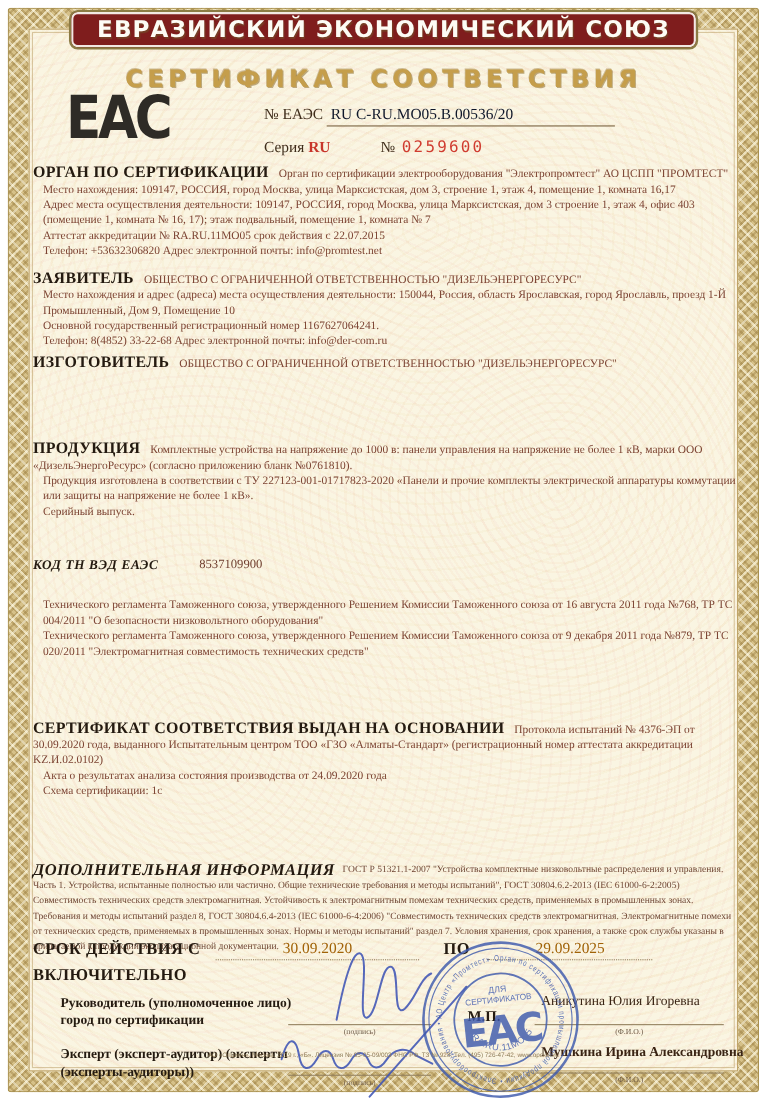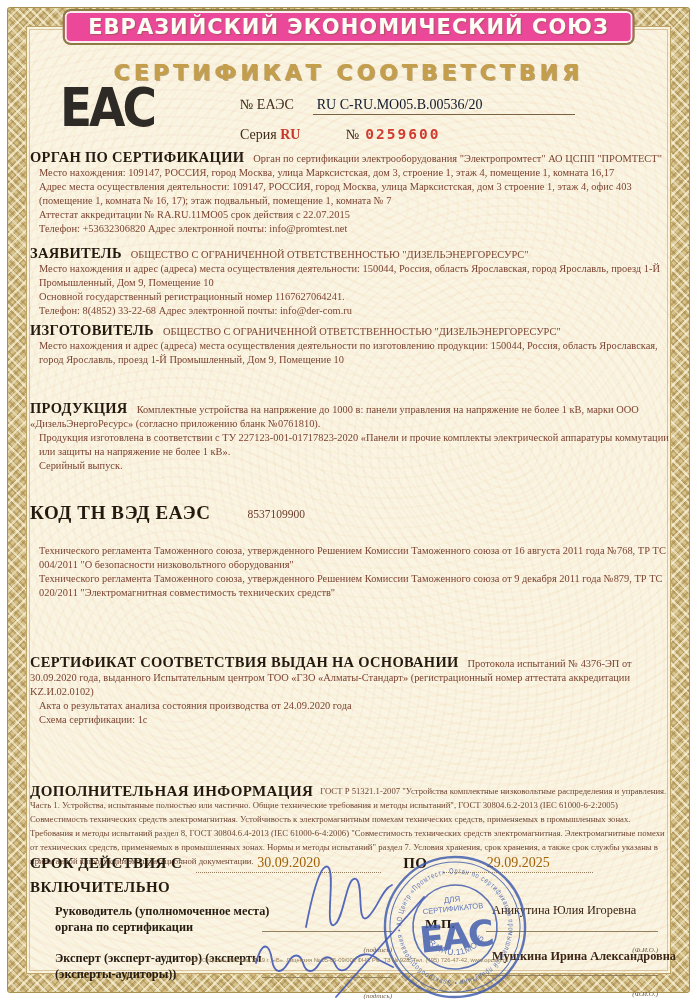--- a/index.html
+++ b/index.html
@@ -30,83 +30,83 @@
       repeating-radial-gradient(circle at 480px 420px, rgba(232,148,88,.06) 0 2px, rgba(0,0,0,0) 2px 8px),
       repeating-radial-gradient(circle at 150px 640px, rgba(226,122,138,.05) 0 2px, rgba(0,0,0,0) 2px 9px),
       repeating-radial-gradient(circle at 360px 180px, rgba(214,186,92,.06) 0 2px, rgba(0,0,0,0) 2px 10px);
   }
   .inner::after{
     content:"";position:absolute;inset:2px;border:1px solid rgba(182,152,92,.5);pointer-events:none;
   }
   
   .banner{
     position:absolute;top:9px;left:50%;transform:translateX(-50%);
-    background:#ec4899;border:2px solid #8b7b44;border-radius:8px;
+    background:#7f1d1d;border:2px solid #8b7b44;border-radius:8px;
     box-shadow:inset 0 0 0 2px rgba(255,255,250,.9);
     padding:4px 24px;white-space:nowrap;
     font-family:"DejaVu Sans", sans-serif;font-weight:bold;font-size:21px;
     color:#fdfcf5;letter-spacing:1px;text-shadow:1px 1px 1px rgba(110,95,45,.5);
   }
   .eac-logo{
     position:absolute;left:60px;top:84px;
     font-family:"DejaVu Sans", sans-serif;font-weight:900;font-size:47px;line-height:47px;
     color:#2e2b26;letter-spacing:-3px;transform:scaleY(1.15);
   }
   .cert-title{
     position:absolute;top:60px;left:0;width:100%;text-align:center;
     font-family:"DejaVu Sans", sans-serif;font-weight:bold;font-size:22px;
     color:#c59e4b;letter-spacing:4px;
     text-shadow:1px 1px 0 rgba(138,106,40,.55), -0.5px -0.5px 0 rgba(138,106,40,.4);
   }
   .num-line{position:absolute;left:240px;top:97px;font-size:14px;color:#3f2d1b;}
-  .num-line .lbl{margin-right:19px;}
+  .num-line .lbl{margin-right:3px;}
   .num-line .val{
     display:inline-block;min-width:250px;border-bottom:1px solid #7a6240;
     padding:0 8px 1px 4px;color:#0f172a;
   }
   .series-line{position:absolute;left:240px;top:126px;font-size:14px;color:#3f2d1b;}
   .series-line .red{color:#c8362b;font-weight:bold;}
   .series-line .no{margin-left:42px;}
   .series-line .digits{
-    color:#d03c30;font-family:"DejaVu Sans Mono", monospace;font-weight:bold;
+    color:#d03c30;font-family:"DejaVu Sans Mono", monospace;font-weight:normal;
     letter-spacing:2px;font-size:14.5px;margin-left:6px;
   }
   
   .sec{
     position:absolute;left:30px;width:639px;
     font-size:10.4px;line-height:14px;color:#7c4433;text-align:left;
   }
   .sec .h{
     font-weight:bold;font-size:14.5px;color:#241a10;letter-spacing:.3px;margin-right:9px;
   }
-  .sec .h-big{font-size:19px;letter-spacing:.6px;}
+  .sec .h-big{font-size:12px;letter-spacing:.6px;font-style:italic;}
   .sec .ln{padding-left:9px;}
   .sec .p{margin:0;}
   .code-val{font-size:11.5px;margin-left:28px;vertical-align:1px;color:#6e3c2c;}
   
   .h-add{
     float:left;height:13px;overflow:visible;margin-right:7px;
-    font-weight:bold;font-size:15px;line-height:15px;color:#241a10;letter-spacing:.4px;
+    font-weight:bold;font-size:15px;line-height:15px;color:#241a10;letter-spacing:.4px;font-style:italic;
   }
   .small-txt{font-size:8.7px;line-height:11px;color:#6e4634;}
   
   .validity{position:absolute;left:30px;top:855px;width:639px;color:#241a10;}
   .validity .vh{font-weight:bold;font-size:15px;letter-spacing:.4px;}
   .v-row{display:flex;}
   .v-field{
     display:inline-block;text-align:center;border-bottom:1px dotted #94805e;
     color:#a16207;font-size:14px;padding-bottom:1px;
   }
   .f1{width:185px;margin-left:14px;}
   .f2{width:150px;margin-left:16px;}
   .po{font-weight:bold;font-size:15px;margin-left:22px;letter-spacing:1px;}
   .incl{font-weight:bold;font-size:15px;letter-spacing:.4px;margin-top:6px;}
   
   .sig-label{position:absolute;left:55px;width:220px;font-weight:bold;font-size:12.3px;line-height:16px;color:#241a10;}
-  .sig-line{position:absolute;border-top:1px solid #93815f;font-size:7px;color:#6a5744;text-align:right;padding-top:14px;font-style:italic;}
+  .sig-line{position:absolute;border-top:1px solid #93815f;font-size:7px;color:#6a5744;text-align:center;padding-top:2px;}
   .name{position:absolute;font-size:12.3px;color:#3a2414;}
   .mp{position:absolute;left:425px;top:916px;font-weight:bold;font-size:13.5px;color:#241a10;}
   .fine-print{
     position:absolute;left:0;top:957px;width:100%;text-align:center;
     font-size:5.8px;color:#8f7c58;font-family:"Liberation Sans", sans-serif;
   }
   
   .stamp{position:absolute;left:364px;top:851px;width:182px;height:150px;pointer-events:none;}
   .autograph{position:absolute;left:248px;top:845px;width:205px;height:156px;pointer-events:none;}
 </style>
@@ -139,21 +139,20 @@
 
 <section class="sec" style="top:246px;">
   <p class="p"><span class="h">ЗАЯВИТЕЛЬ</span><span>ОБЩЕСТВО С ОГРАНИЧЕННОЙ ОТВЕТСТВЕННОСТЬЮ "ДИЗЕЛЬЭНЕРГОРЕСУРС"</span></p>
   <div class="ln">Место нахождения и адрес (адреса) места осуществления деятельности: 150044, Россия, область Ярославская, город Ярославль, проезд 1-Й Промышленный, Дом 9, Помещение 10</div>
   <div class="ln">Основной государственный регистрационный номер 1167627064241.</div>
   <div class="ln">Телефон: 8(4852) 33-22-68 Адрес электронной почты: info@der-com.ru</div>
 </section>
 
 <section class="sec" style="top:323px;">
   <p class="p"><span class="h">ИЗГОТОВИТЕЛЬ</span><span>ОБЩЕСТВО С ОГРАНИЧЕННОЙ ОТВЕТСТВЕННОСТЬЮ "ДИЗЕЛЬЭНЕРГОРЕСУРС"</span></p>
-  <div class="ln">Место нахождения и адрес (адреса) места осуществления деятельности по изготовлению продукции: 150044, Россия, область Ярославская, город Ярославль, проезд 1-Й Промышленный, Дом 9, Помещение 10</div>
 </section>
 
 <section class="sec" style="top:401px;">
   <p class="p"><span class="h">ПРОДУКЦИЯ</span><span>Комплектные устройства на напряжение до 1000 в: панели управления на напряжение не более 1 кВ, марки ООО «ДизельЭнергоРесурс» (согласно приложению бланк №0761810).</span></p>
   <div class="ln">Продукция изготовлена в соответствии с ТУ 227123-001-01717823-2020 «Панели и прочие комплекты электрической аппаратуры коммутации  или защиты на напряжение не более 1 кВ».</div>
   <div class="ln">Серийный выпуск.</div>
 </section>
 
 <section class="sec" style="top:506px;">
   <span class="h h-big">КОД ТН ВЭД ЕАЭС</span><span class="code-val">8537109900</span>
@@ -178,21 +177,21 @@
 <div class="validity">
   <div class="v-row">
     <span class="vh">СРОК ДЕЙСТВИЯ С</span>
     <span class="v-field f1">30.09.2020</span>
     <span class="vh po">ПО</span>
     <span class="v-field f2">29.09.2025</span>
   </div>
   <div class="incl">ВКЛЮЧИТЕЛЬНО</div>
 </div>
 
-<div class="sig-label" style="top:903px;">Руководитель (уполномоченное места) органа по сертификации</div>
+<div class="sig-label" style="top:903px;">Руководитель (уполномоченное лицо) город по сертификации</div>
 <div class="sig-line" style="left:262px;top:931px;width:130px;">(подпись)</div>
 <div class="name" style="left:492px;top:903px;">Аникутина Юлия Игоревна</div>
 <div class="sig-line" style="left:486px;top:931px;width:172px;">(Ф.И.О.)</div>
 
 <div class="sig-label" style="top:950px;">Эксперт (эксперт-аудитор) (эксперты (эксперты-аудиторы))</div>
 <div class="sig-line" style="left:262px;top:977px;width:130px;">(подпись)</div>
 <div class="name" style="left:492px;top:949px;font-weight:bold;">Мушкина Ирина Александровна</div>
 <div class="sig-line" style="left:486px;top:975px;width:172px;">(Ф.И.О.)</div>
 
 <div class="mp">М.П.</div>

